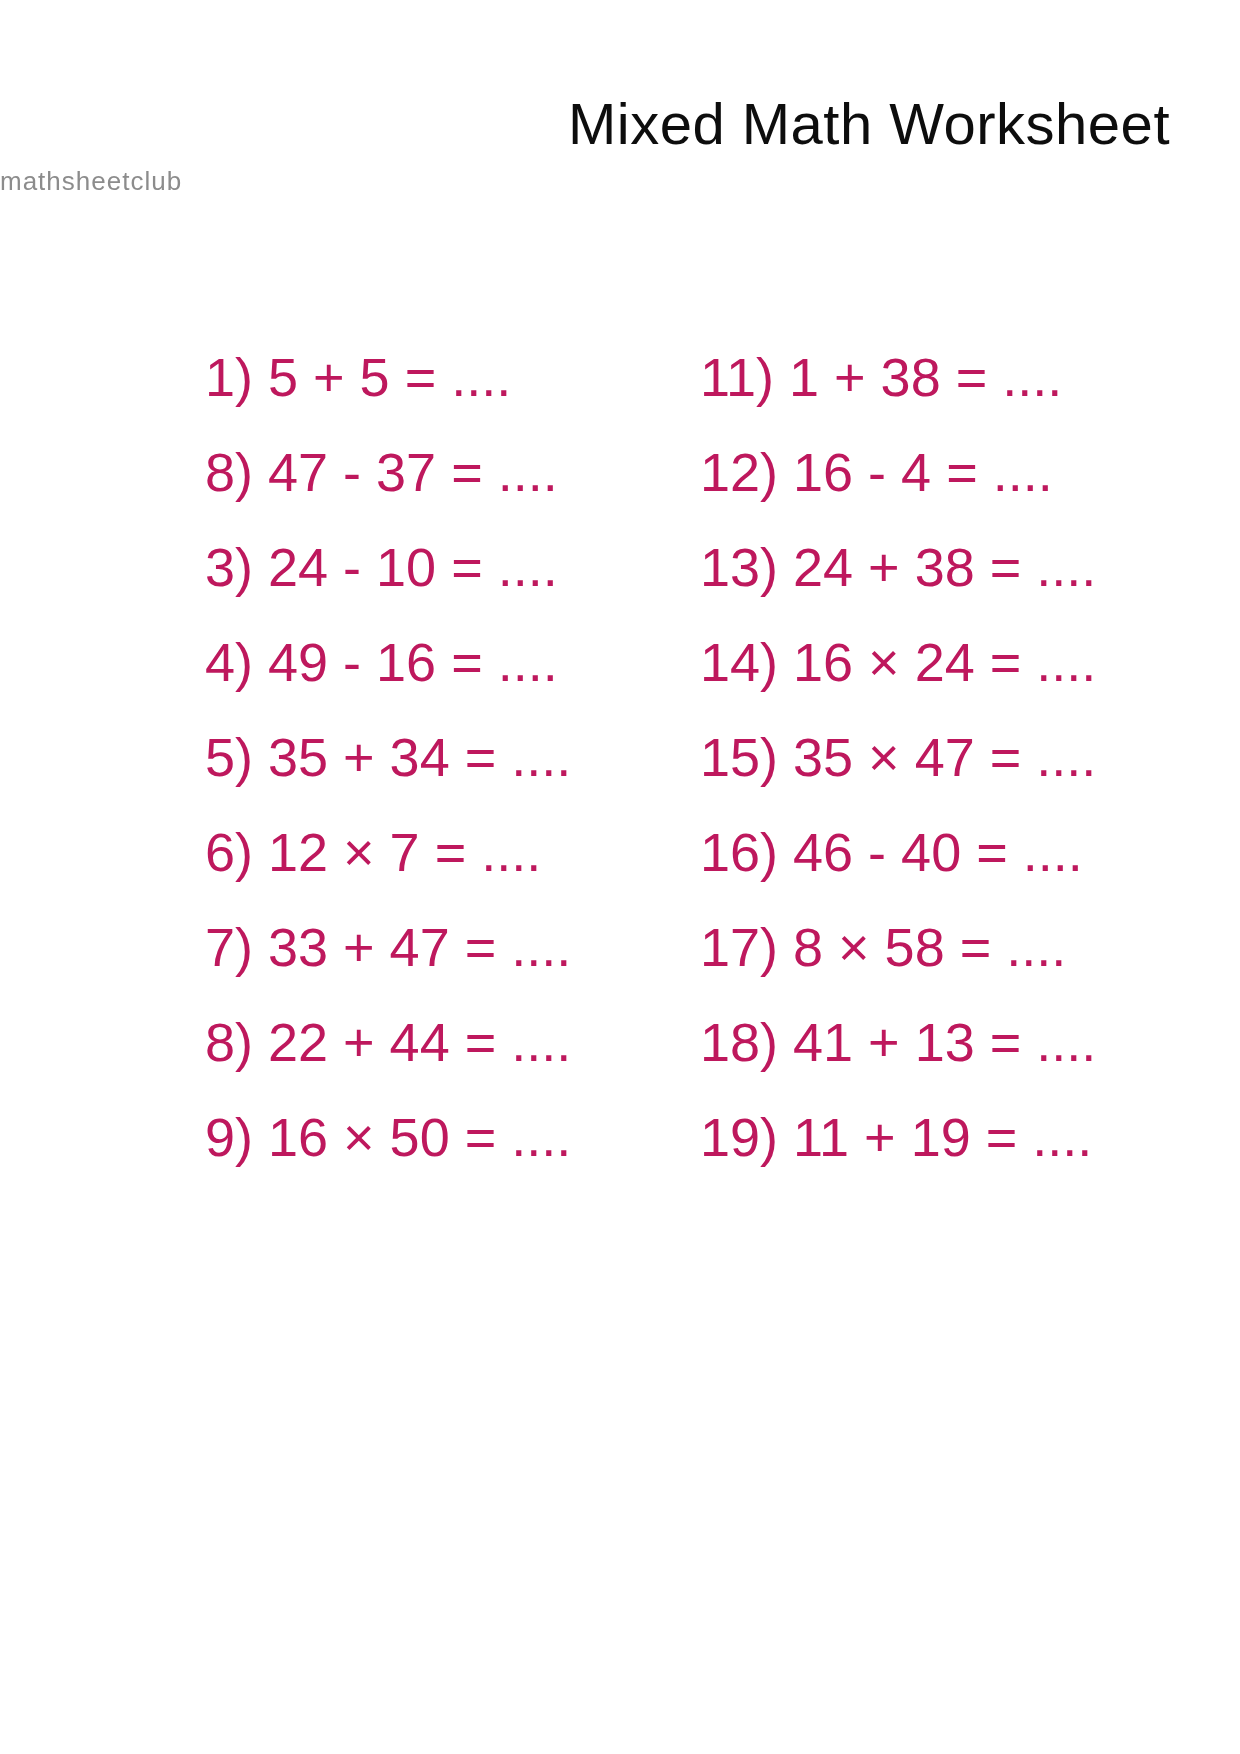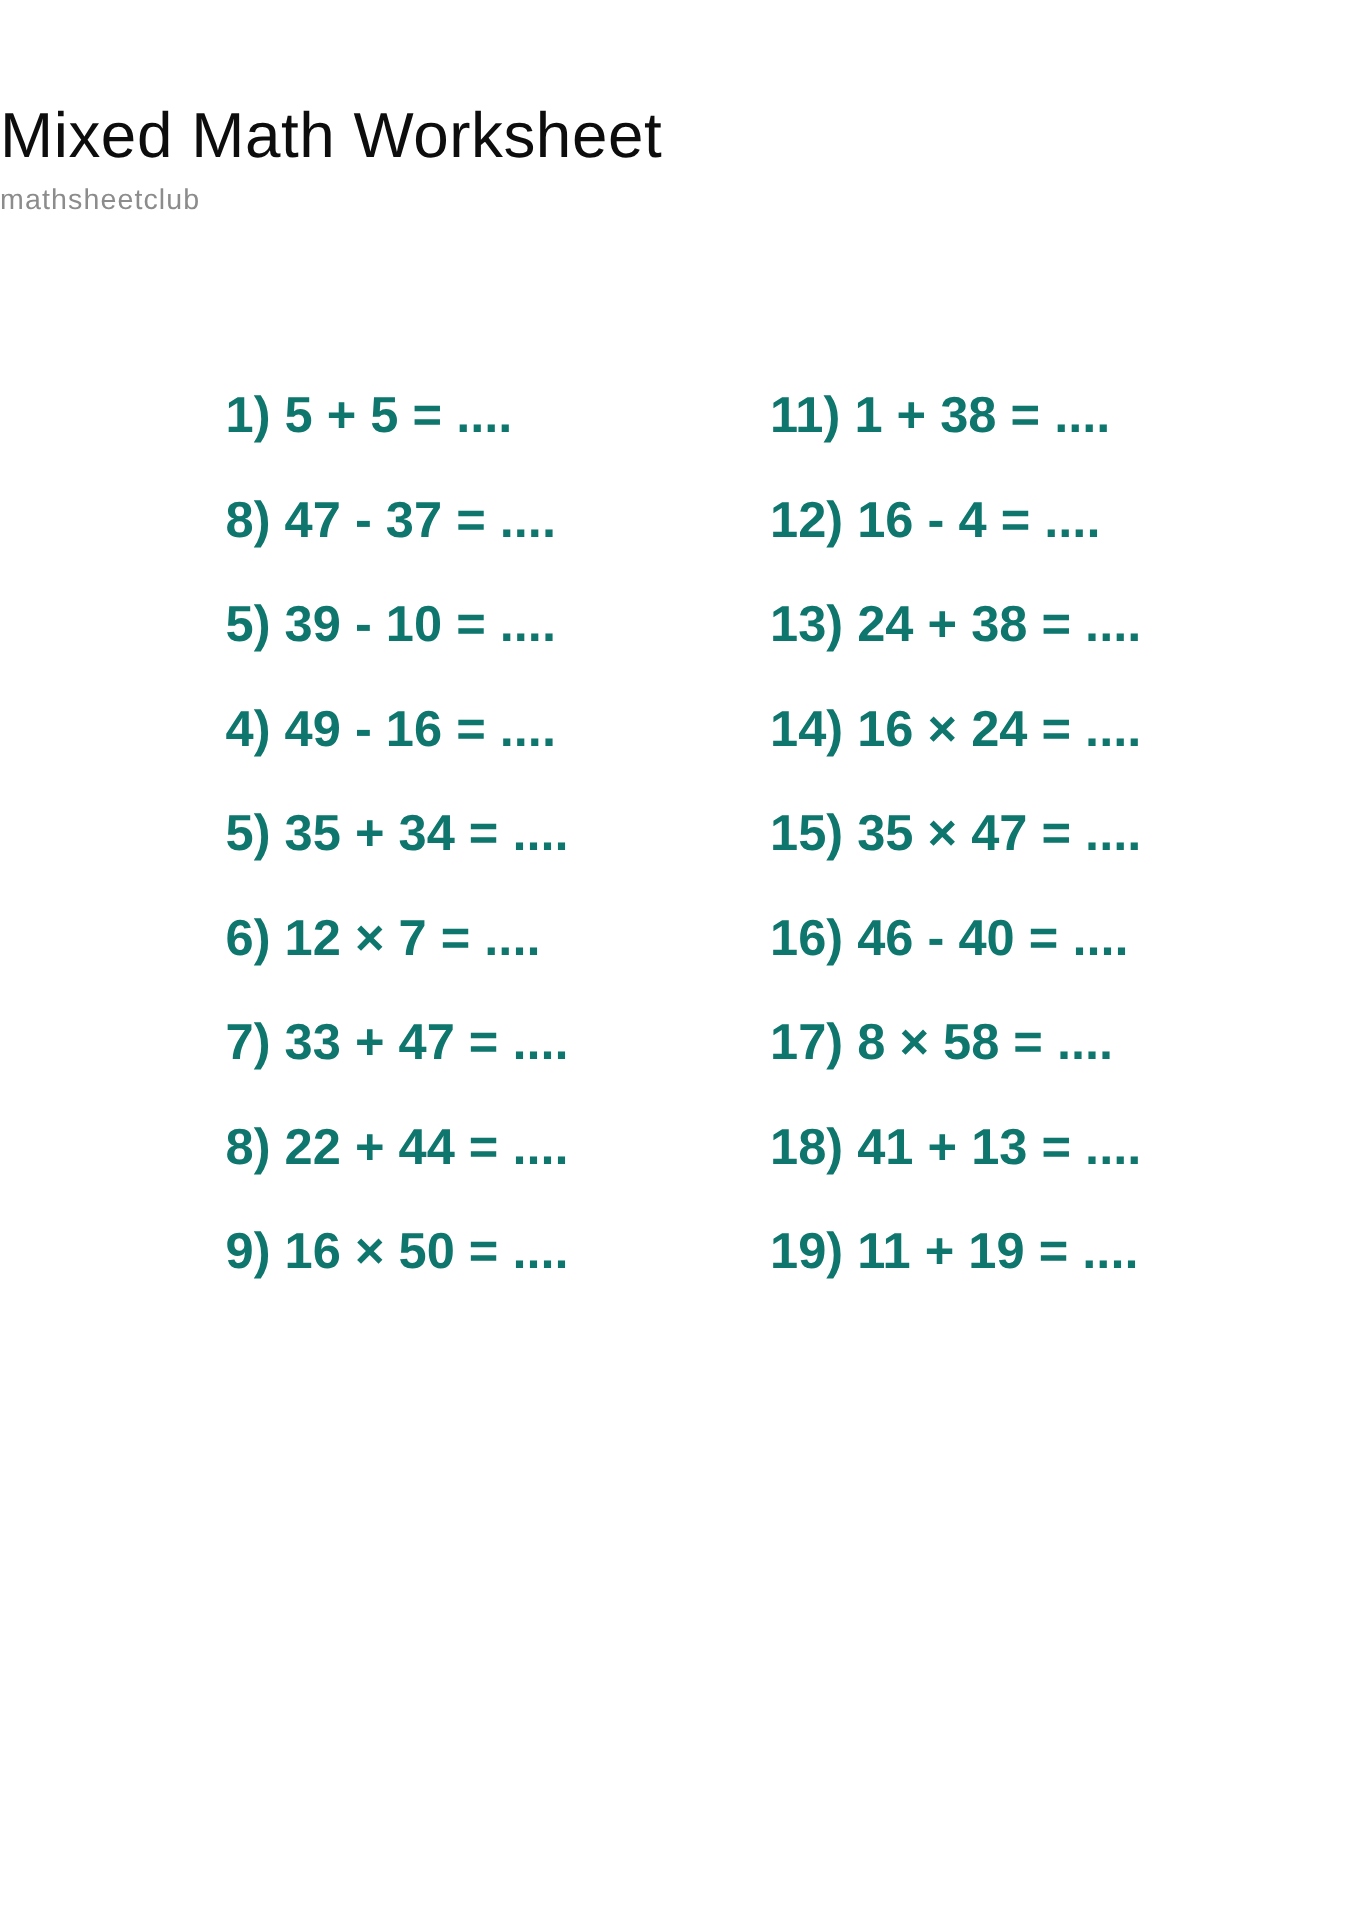--- a/index.html
+++ b/index.html
@@ -14,21 +14,21 @@
     background: #ffffff;
     font-family: "Liberation Sans", sans-serif;
     color: #0d0d0d;
     overflow: hidden;
   }
   .page-title {
     position: absolute;
     top: 90px;
     left: 0;
     width: 1170px;
-    text-align: left;
+    text-align: right;
     font-size: 58px;
     font-weight: 400;
     letter-spacing: 0.5px;
     color: #0d0d0d;
     white-space: nowrap;
   }
   .page-subtitle {
     position: absolute;
     top: 166px;
     left: 0;
@@ -42,39 +42,39 @@
   }
   .col {
     position: absolute;
     top: 330px;
   }
   .col-left  { left: 205px; }
   .col-right { left: 700px; }
   .problem {
     height: 95px;
     line-height: 95px;
-    font-size: 46px;
-    font-weight: 700;
+    font-size: 54px;
+    font-weight: 400;
     white-space: pre;
-    color: #0f766e;
+    color: #be185d;
   }
 </style>
 </head>
 <body>
 
 <div class="sheet">
 
   <div class="page-title">Mixed Math Worksheet</div>
 
   <div class="page-subtitle">mathsheetclub</div>
 
   <div class="col col-left">
     <div class="problem">1) 5 + 5 = ....</div>
     <div class="problem">8) 47 - 37 = ....</div>
-    <div class="problem">5) 39 - 10 = ....</div>
+    <div class="problem">3) 24 - 10 = ....</div>
     <div class="problem">4) 49 - 16 = ....</div>
     <div class="problem">5) 35 + 34 = ....</div>
     <div class="problem">6) 12 × 7 = ....</div>
     <div class="problem">7) 33 + 47 = ....</div>
     <div class="problem">8) 22 + 44 = ....</div>
     <div class="problem">9) 16 × 50 = ....</div>
   </div>
 
   <div class="col col-right">
     <div class="problem">11) 1 + 38 = ....</div>

